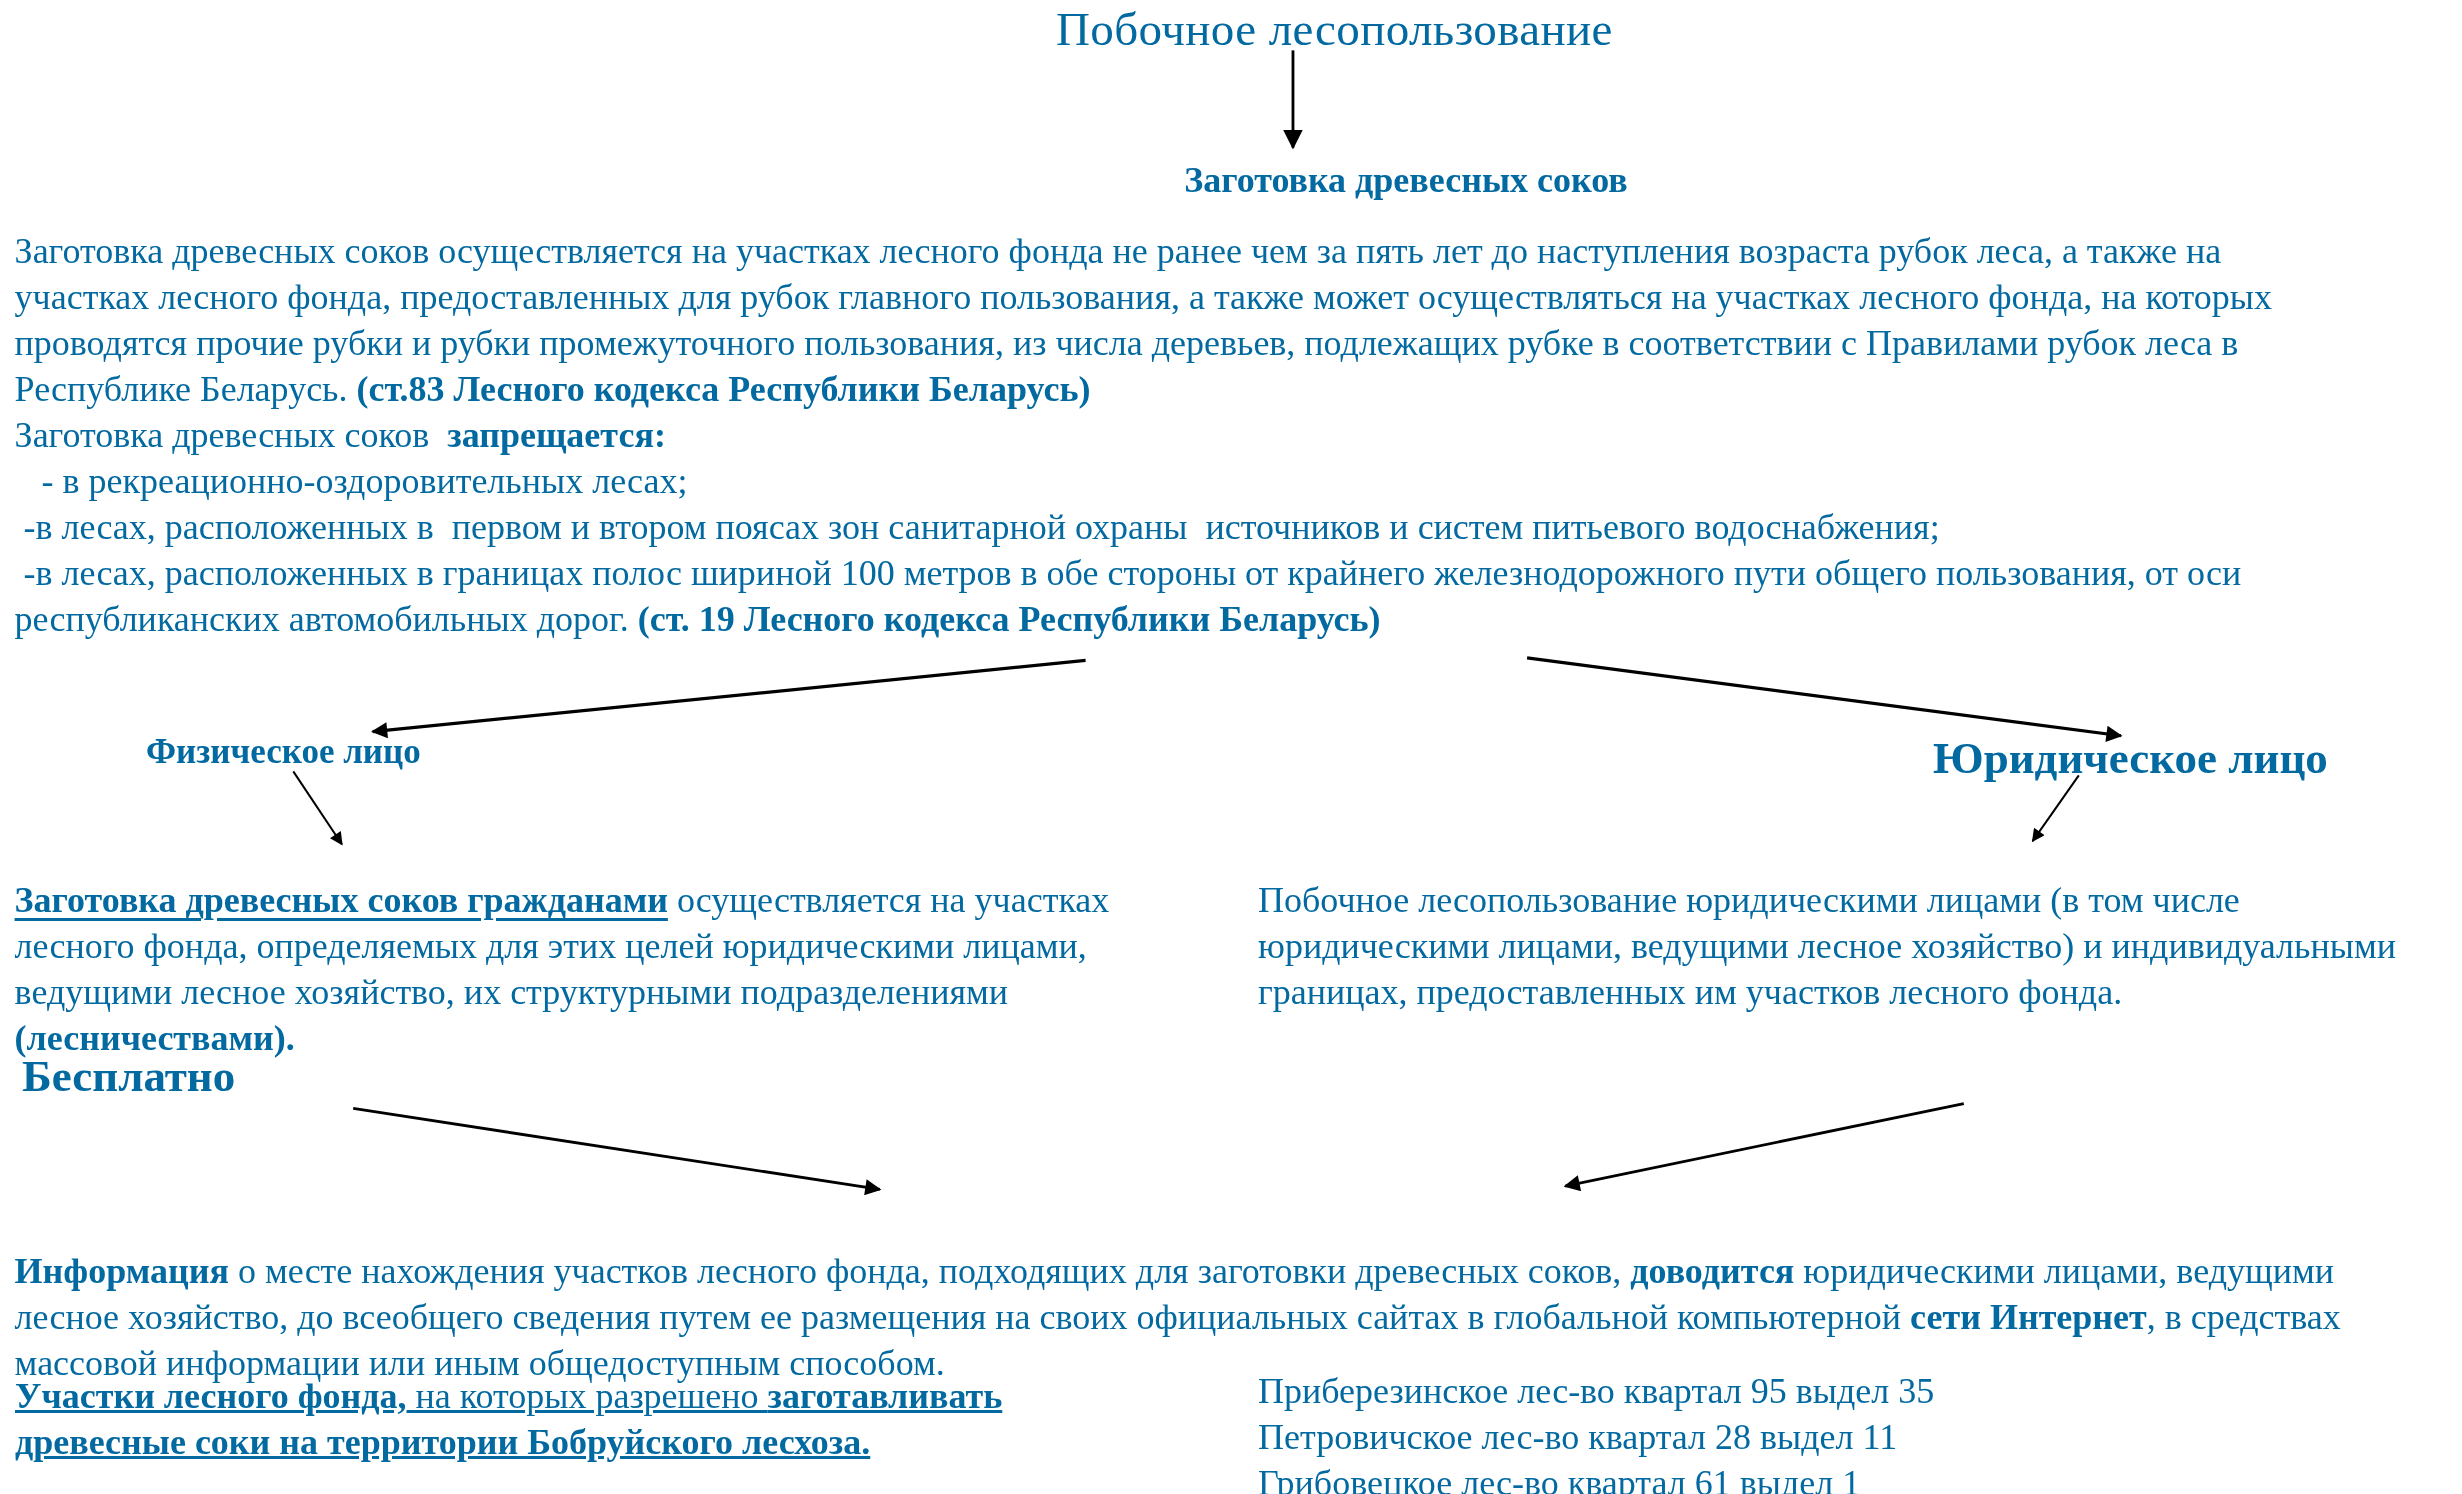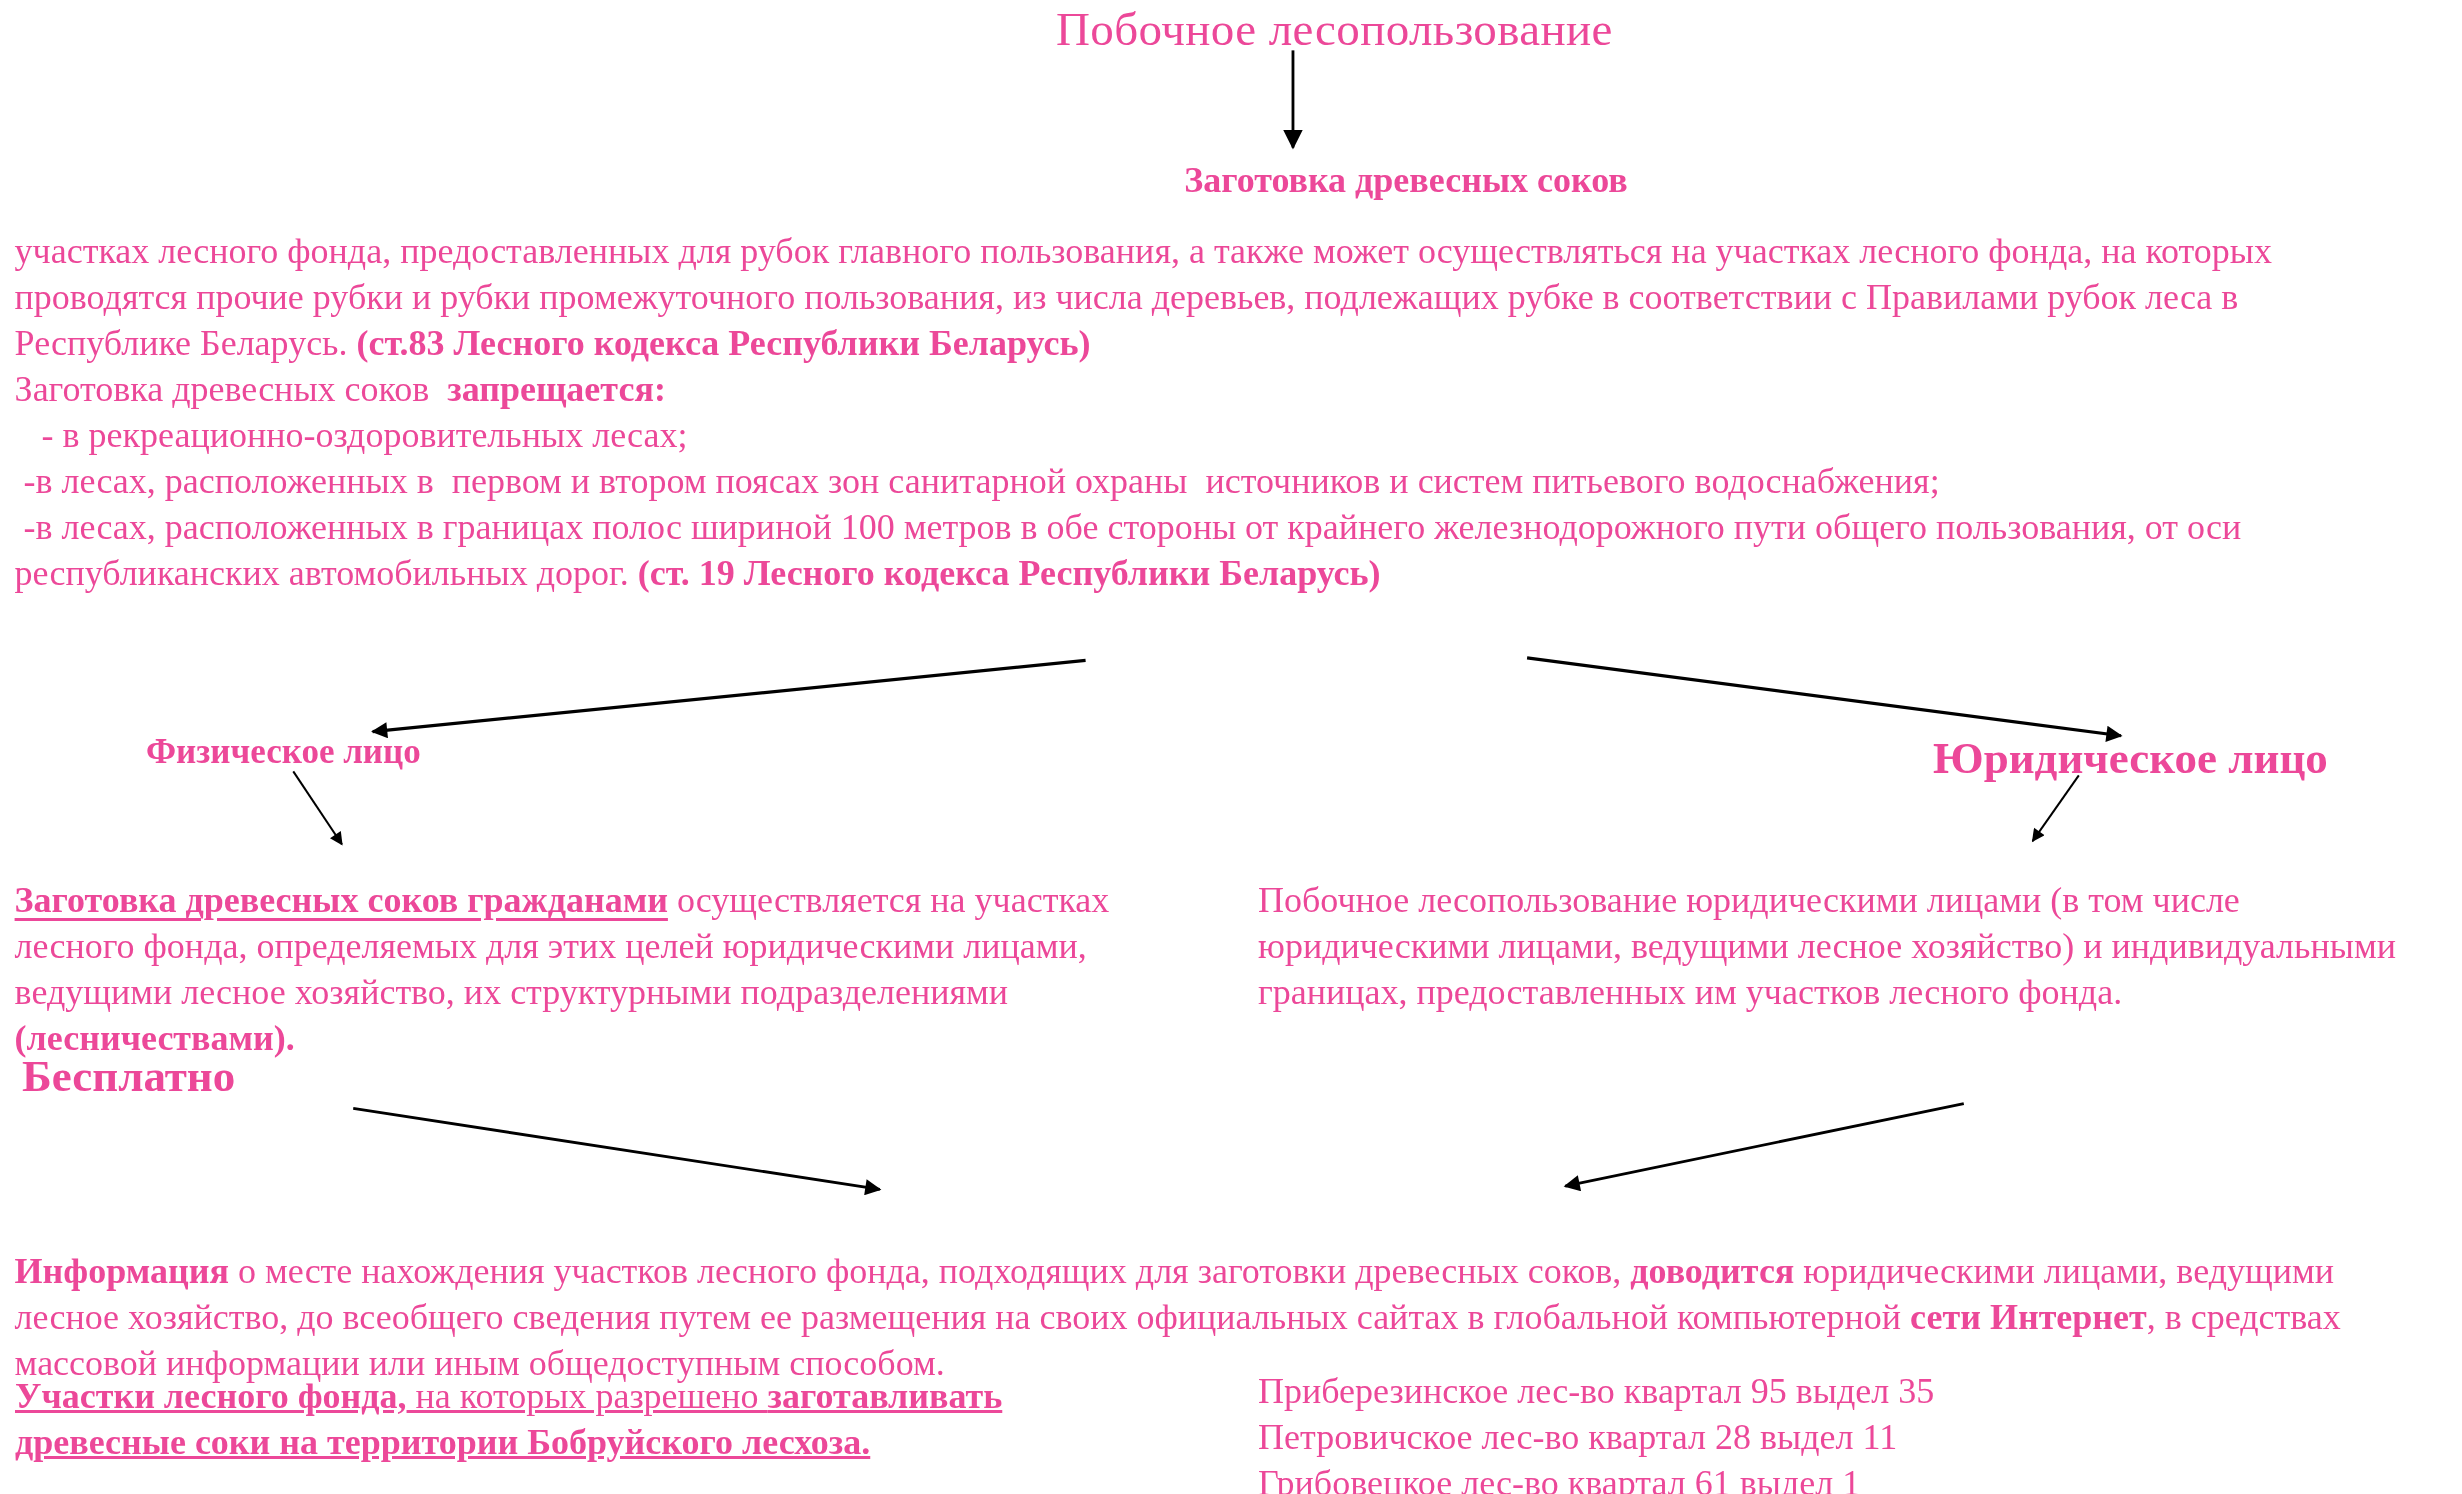--- a/index.html
+++ b/index.html
@@ -5,21 +5,21 @@
   html, body {
     margin: 0;
     padding: 0;
     background: #ffffff;
   }
   #page {
     position: relative;
     width: 2462px;
     height: 1495px;
     background: #ffffff;
-    color: #ec4899;
+    color: #0369a1;
     font-family: "Liberation Serif", "DejaVu Serif", serif;
     overflow: hidden;
   }
   .abs { position: absolute; }
   .nowrap { white-space: pre; }
   .tl { white-space: pre; }
   .b { font-weight: bold; }
   .u {
     text-decoration: underline;
     text-decoration-thickness: 3.2px;
@@ -85,20 +85,21 @@
     <line x1="2566" y1="957" x2="2509" y2="1038" stroke-width="2.5" marker-end="url(#m-small)"></line>
     <line x1="436" y1="1368" x2="1086" y2="1468" stroke-width="3.5" marker-end="url(#m-long)"></line>
     <line x1="2424" y1="1362" x2="1932" y2="1464" stroke-width="3.5" marker-end="url(#m-long)"></line>
   </svg>
 
   <div id="title" class="abs nowrap">Побочное лесопользование</div>
 
   <div id="heading" class="abs nowrap">Заготовка древесных соков</div>
 
   <div id="intro" class="abs bodytext">
+      <div class="tl"><span>Заготовка древесных соков осуществляется на участках лесного фонда не ранее чем за пять лет до наступления возраста рубок леса, а также на</span></div>
       <div class="tl"><span>участках лесного фонда, предоставленных для рубок главного пользования, а также может осуществляться на участках лесного фонда, на которых</span></div>
       <div class="tl"><span>проводятся прочие рубки и рубки промежуточного пользования, из числа деревьев, подлежащих рубке в соответствии с Правилами рубок леса в</span></div>
       <div class="tl"><span>Республике Беларусь. </span><span class="b">(ст.83 Лесного кодекса Республики Беларусь)</span></div>
       <div class="tl"><span>Заготовка древесных соков  </span><span class="b">запрещается:</span></div>
       <div class="tl"><span>   - в рекреационно-оздоровительных лесах;</span></div>
       <div class="tl"><span> -в лесах, расположенных в  первом и втором поясах зон санитарной охраны  источников и систем питьевого водоснабжения;</span></div>
       <div class="tl"><span> -в лесах, расположенных в границах полос шириной 100 метров в обе стороны от крайнего железнодорожного пути общего пользования, от оси</span></div>
       <div class="tl"><span>республиканских автомобильных дорог. </span><span class="b">(ст. 19 Лесного кодекса Республики Беларусь)</span></div>
     </div>
 

